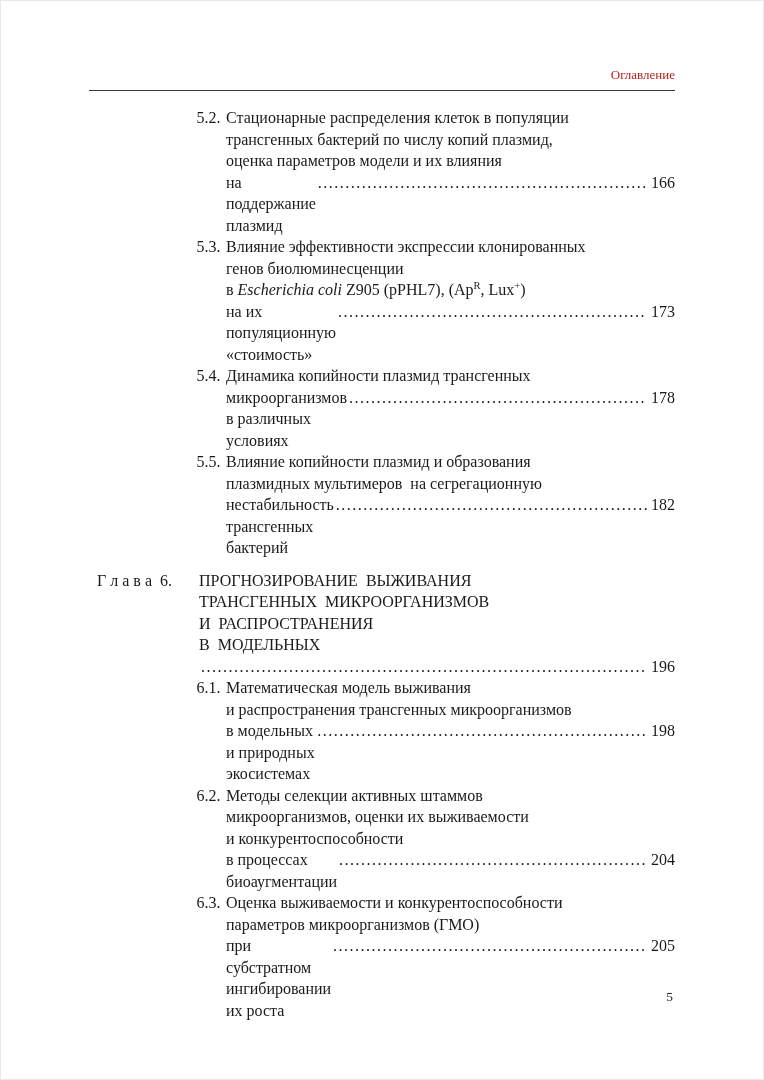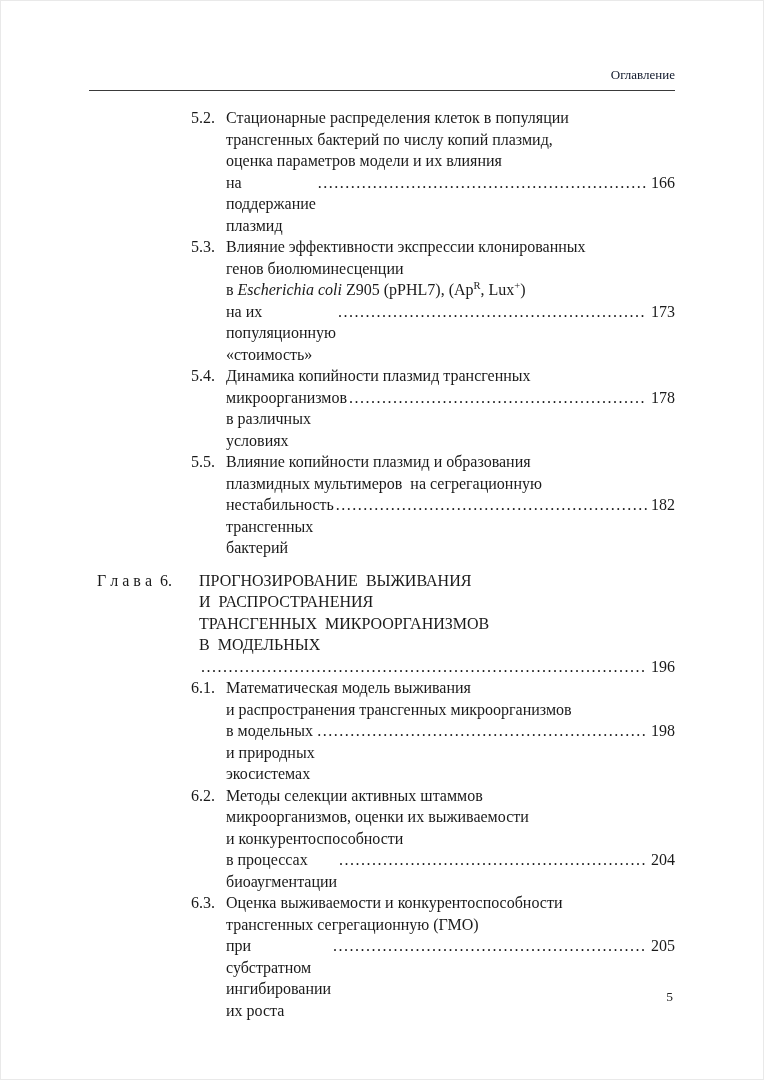--- a/index.html
+++ b/index.html
@@ -13,38 +13,38 @@
     border: 1px solid #e9e9e9;
     padding: 66px 88px 0 88px;
     font-family: "Liberation Serif", "DejaVu Serif", serif;
     color: #1a1a1a;
     overflow: hidden;
   }
   .header {
     text-align: right;
     font-size: 13px;
     line-height: 15px;
-    color: #0f172a;
+    color: #b91c1c;
   }
   .rule {
     border-bottom: 1px solid #3a3a3a;
     margin-top: 8px;
     margin-bottom: 16px;
   }
   .toc {
     font-size: 16px;
     line-height: 21.5px;
   }
   .line { display: flex; align-items: baseline; }
   .line .text { white-space: pre-wrap; }
   .num { white-space: pre; }
 
   
   .t-entry .line { padding-left: 137px; }
-  .t-entry .line.first { padding-left: 102px; }
+  .t-entry .line.first { padding-left: 102px; text-align: center; }
   .t-entry .num { flex: 0 0 35px; }
 
   
   .t-chapter .line { padding-left: 102px; margin-left: 8px; }
   .t-chapter .line.first { padding-left: 0; }
   .t-chapter .num { flex: 0 0 102px; }
 
   .gap-chapter { margin-top: 11px; }
 
   .leader {
@@ -141,24 +141,24 @@
           <span class="leader"></span>
           <span class="pagenum">182</span>
         </div>
       </div>
       <div class="toc-item t-chapter gap-chapter">
         <div class="line first">
           <span class="num">Г л а в а  6.</span>
           <span class="text"><span>ПРОГНОЗИРОВАНИЕ  ВЫЖИВАНИЯ</span></span>
         </div>
         <div class="line">
+          <span class="text"><span>ТРАНСГЕННЫХ  МИКРООРГАНИЗМОВ</span></span>
+        </div>
+        <div class="line">
           <span class="text"><span>И  РАСПРОСТРАНЕНИЯ</span></span>
-        </div>
-        <div class="line">
-          <span class="text"><span>ТРАНСГЕННЫХ  МИКРООРГАНИЗМОВ</span></span>
         </div>
         <div class="line">
           <span class="text"><span>В  МОДЕЛЬНЫХ</span></span>
         </div>
         <div class="line">
           <span class="leader"></span>
           <span class="pagenum">196</span>
         </div>
       </div>
       <div class="toc-item t-entry">
@@ -191,21 +191,21 @@
           <span class="leader"></span>
           <span class="pagenum">204</span>
         </div>
       </div>
       <div class="toc-item t-entry">
         <div class="line first">
           <span class="num">6.3.</span>
           <span class="text"><span>Оценка выживаемости и конкурентоспособности</span></span>
         </div>
         <div class="line">
-          <span class="text"><span>трансгенных сегрегационную (ГМО)</span></span>
+          <span class="text"><span>параметров микроорганизмов (ГМО)</span></span>
         </div>
         <div class="line">
           <span class="text"><span>при субстратном ингибировании их роста</span></span>
           <span class="leader"></span>
           <span class="pagenum">205</span>
         </div>
       </div>
     </div>
   <div class="footer">5</div>
 </div>

